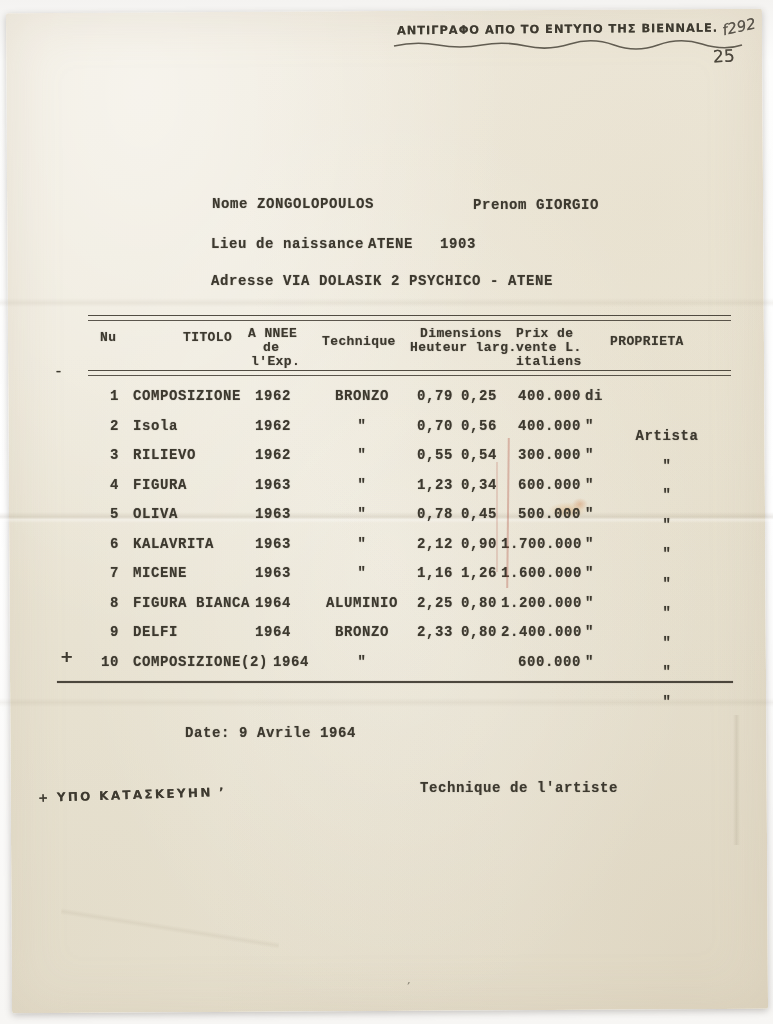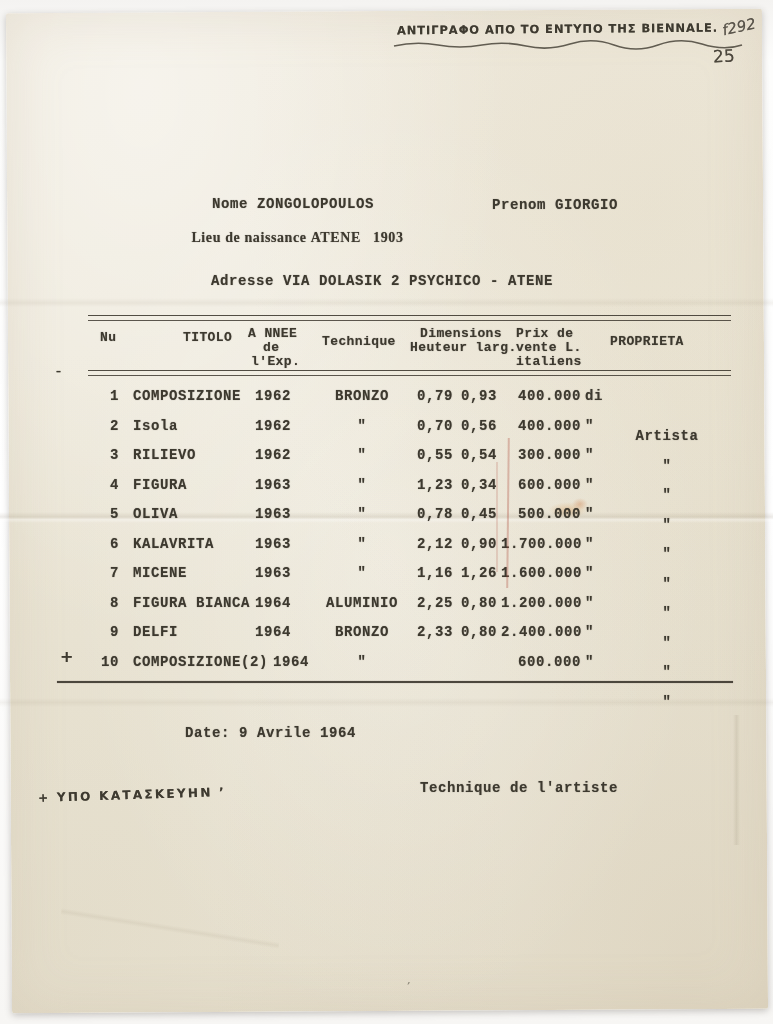--- a/index.html
+++ b/index.html
@@ -89,24 +89,24 @@
   <div class="hand top-note" style="left:397px;top:22px;">ΑΝΤΙΓΡΑΦΟ ΑΠΟ ΤΟ ΕΝΤΥΠΟ ΤΗΣ BIENNALE.</div>
   <svg class="squiggle" style="left:392px;top:38px;" width="352" height="14" viewBox="0 0 352 14">
     <path d="M2,8 q22,-5 44,-1 t44,0 t44,1 t44,-2 t44,1 t44,0 t44,-1 t40,1" stroke="#49443a" stroke-width="1.6" fill="none" opacity="0.85"></path>
   </svg>
   <div class="hand folio" style="left:722px;top:18px;">f292</div>
   <div class="hand pageno" style="left:713px;top:46px;">25</div>
 
   <div class="t" style="left:176px;top:179px;">
     <span>Nome</span><span class="fval">ZONGOLOPOULOS</span>
   </div>
-  <div class="t" style="left:456px;top:180px;text-align:right;">
+  <div class="t" style="left:437px;top:180px;text-align:right;">
     <span>Prenom</span><span class="fval">GIORGIO</span>
   </div>
-  <div class="t" style="left:175px;top:212px;font-family:Liberation Serif, serif;">
+  <div class="t" style="left:175px;top:219px;">
     <span>Lieu de naissance</span><span class="fval" style="margin-left:4px;">ATENE   1903</span>
   </div>
   <div class="t" style="left:175px;top:256px;">
     <span>Adresse</span><span class="fval">VIA DOLASIK 2 PSYCHICO - ATENE</span>
   </div>
 
   <div class="rule-dbl" style="left:88px;top:315px;width:643px;"></div>
   <div class="rule-dbl" style="left:88px;top:370px;width:643px;"></div>
   <div class="rule" style="left:57px;top:681px;width:676px;height:2.4px;"></div>
   <div class="hand dash" style="left:56px;top:366px;">–</div>
@@ -128,21 +128,21 @@
 
   <div class="hand plus" style="left:60px;top:647px;">+</div>
 
   <div class="tbody">
     <div class="trow" style="top:388px;">
       <span class="cell c-nu">1</span>
       <span class="cell c-titolo">COMPOSIZIONE</span>
       <span class="cell c-annee">1962</span>
       <span class="cell c-tech">BRONZO</span>
       <span class="cell c-h">0,79</span>
-      <span class="cell c-l">0,93</span>
+      <span class="cell c-l">0,25</span>
       <span class="cell c-prix">400.000</span>
       <span class="cell c-prop"><span class="pa">di</span><span class="pb">Artista</span></span>
     </div>
     <div class="trow" style="top:417.5px;">
       <span class="cell c-nu">2</span>
       <span class="cell c-titolo">Isola</span>
       <span class="cell c-annee">1962</span>
       <span class="cell c-tech">"</span>
       <span class="cell c-h">0,70</span>
       <span class="cell c-l">0,56</span>

